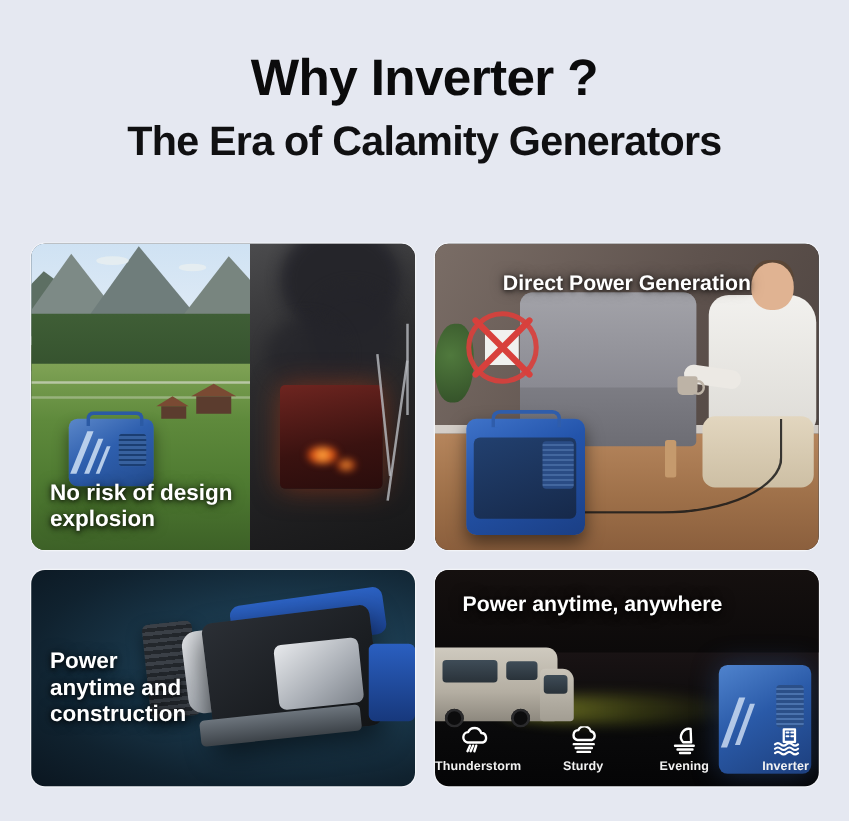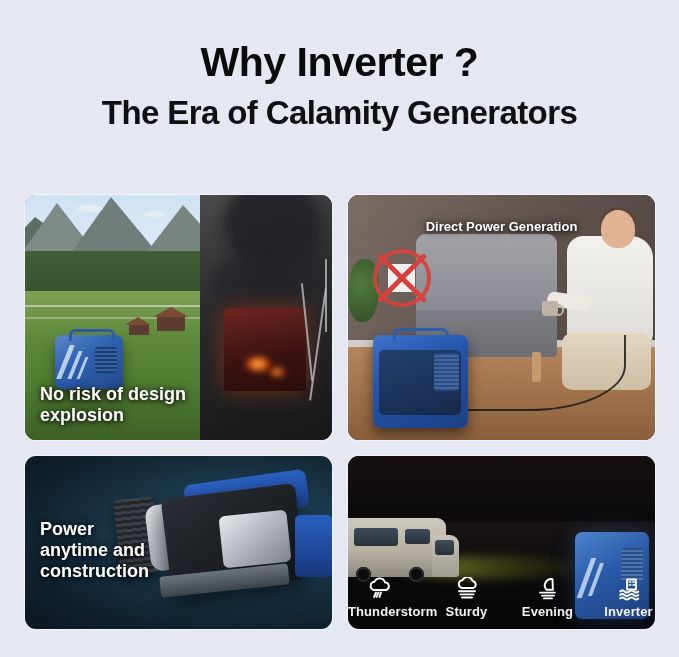--- a/index.html
+++ b/index.html
@@ -151,28 +151,28 @@
     background:linear-gradient(150deg,#4f83cd 0%,#2a5aa8 45%,#1d3f7d 100%);
     box-shadow:0 0 22px rgba(60,110,190,.35);}
   .gen4 .g-grille{position:absolute;right:8%;top:18%;width:30%;height:40%;border-radius:3px;
     background:repeating-linear-gradient(#2b4f88 0 2px,#4a72ad 2px 4px);}
   .gen4 .g-strk{position:absolute;background:#d3e2f6;opacity:.8;transform:skewX(-20deg);}
   .p4-cap{position:absolute;left:22px;top:18px;z-index:6;}
   .iconrow{position:absolute;left:0;right:0;bottom:10px;display:flex;justify-content:center;
     gap:28px;z-index:6;}
   .iconcell{width:64px;text-align:center;}
   .iconcell svg{display:block;margin:0 auto 3px;}
-  .iconlabel{font-size:13px;color:#f2f2f2;font-weight:bold;letter-spacing:.1px;}
+  .iconlabel{font-size:10px;color:#f2f2f2;font-weight:bold;letter-spacing:.1px;}
 
   .cap{
     color:#ffffff;font-weight:bold;line-height:1.18;
     text-shadow:0 1px 4px rgba(0,0,0,.85),0 0 10px rgba(0,0,0,.55);
   }
   .cap-lg{font-size:18px;}
-  .cap-md{font-size:13px;}
+  .cap-md{font-size:17px;}
 </style>
 </head>
 <body>
 
 <div class="headings">
   <div class="title">Why Inverter ?</div>
   <div class="subtitle">The Era of Calamity Generators</div>
 </div>
 
 <div class="grid">
@@ -285,20 +285,23 @@
       </div>
       <div class="wheel" style="left:14%;"></div>
       <div class="wheel" style="left:64%;"></div>
     </div>
     <div class="gen4">
       <div class="g-grille"></div>
       <div class="g-strk" style="left:12%;top:30%;width:5px;height:46%;"></div>
       <div class="g-strk" style="left:26%;top:36%;width:4px;height:38%;"></div>
     </div>
 
+    <div class="p4-cap">
+      <span class="cap cap-md">Power anytime, anywhere</span>
+    </div>
 
     <div class="iconrow">
       <div class="iconcell">
         <svg width="26" height="24" viewBox="0 0 26 24">
           <path d="M7 13a4.2 4.2 0 0 1 .5-8.3A5.6 5.6 0 0 1 18 5.4 3.9 3.9 0 0 1 19.2 13z" fill="none" stroke="#fff" stroke-width="1.9" stroke-linejoin="round"></path>
           <path d="M9 15.5 7 20m4.5-4.5L9.5 20m4.5-4.5L12.5 20" stroke="#fff" stroke-width="1.9" stroke-linecap="round"></path>
         </svg>
         <div class="iconlabel">Thunderstorm</div>
       </div>
       <div class="iconcell">

